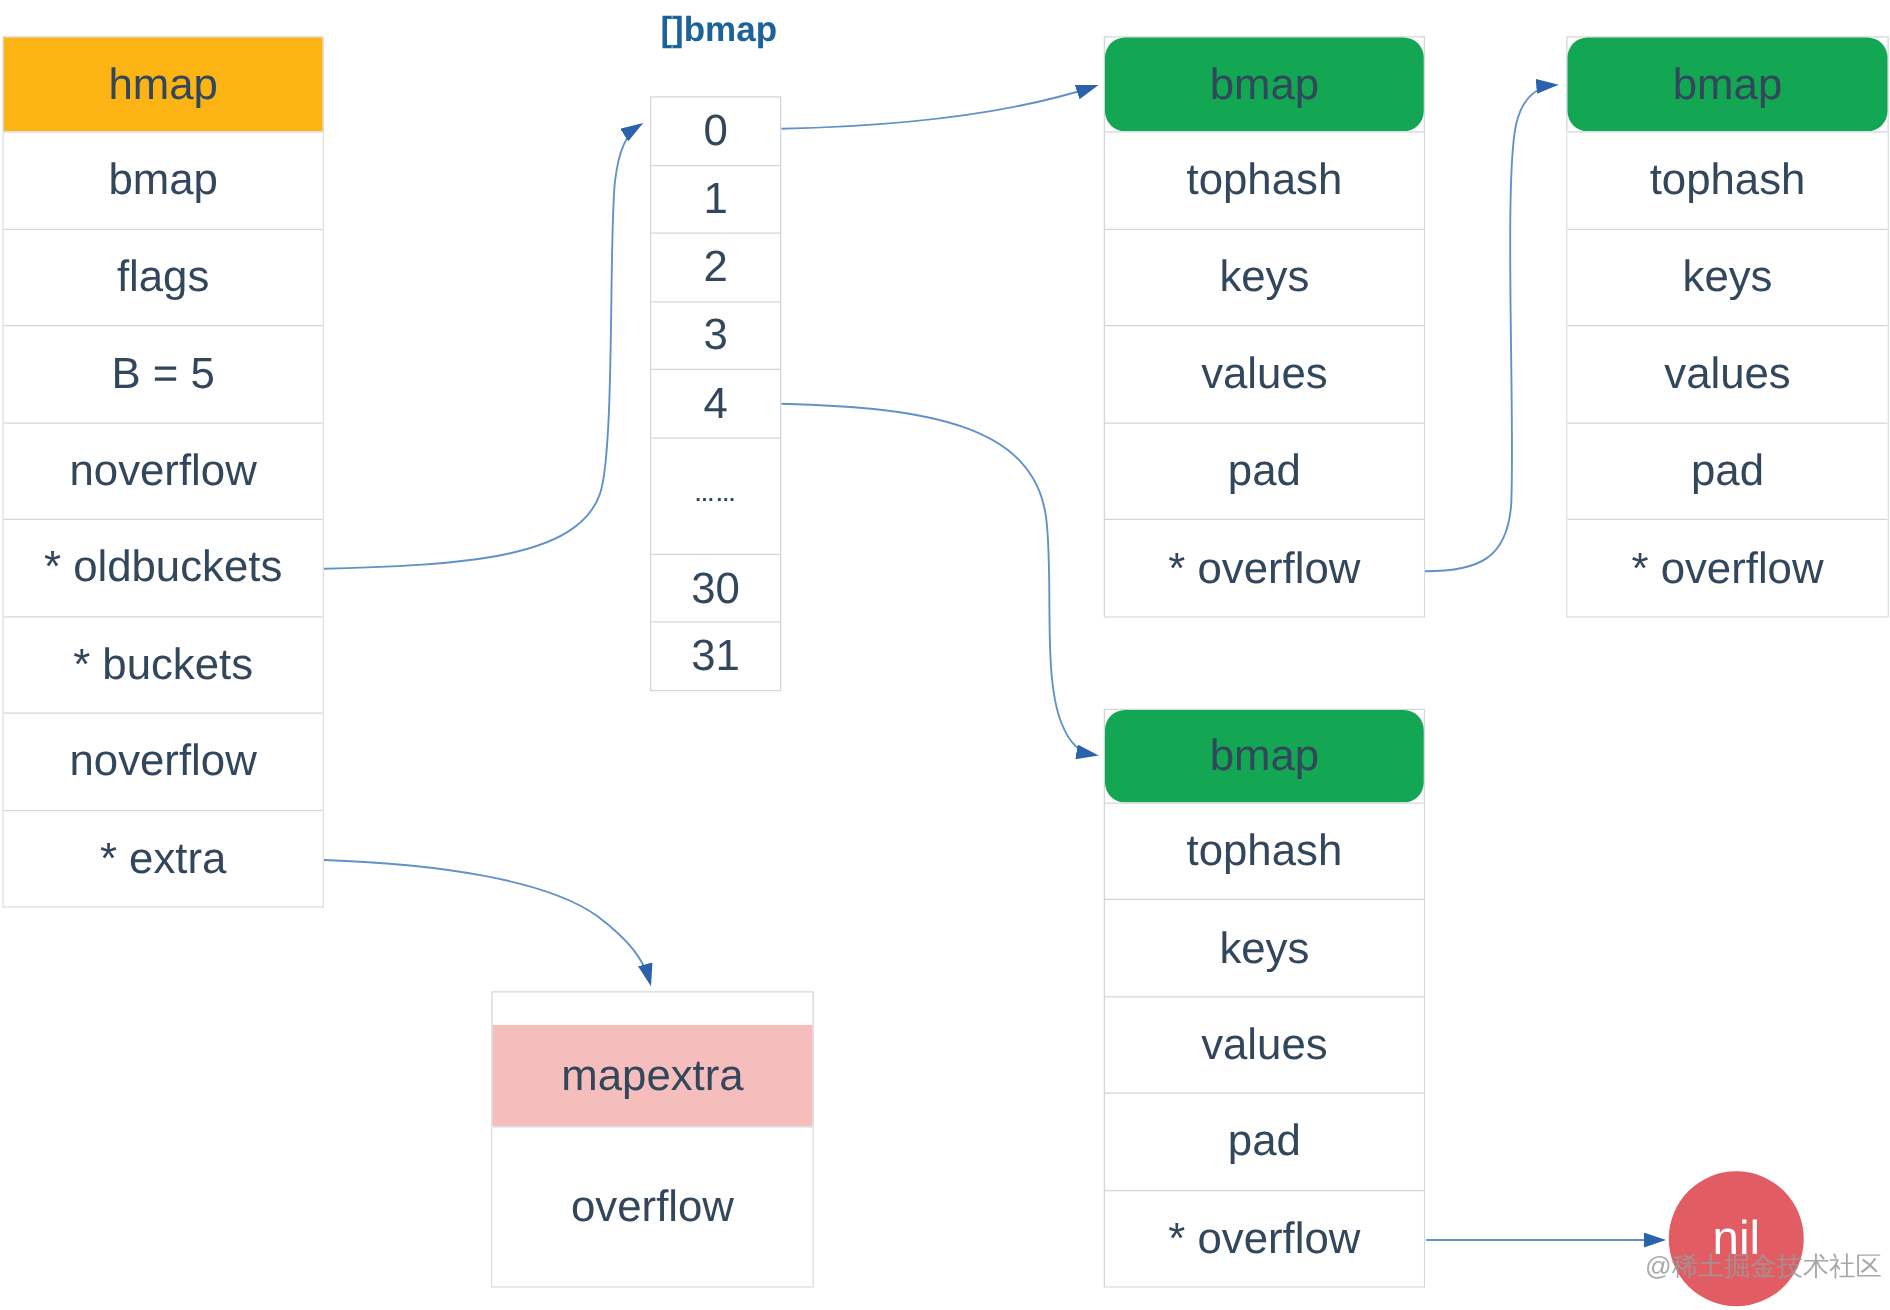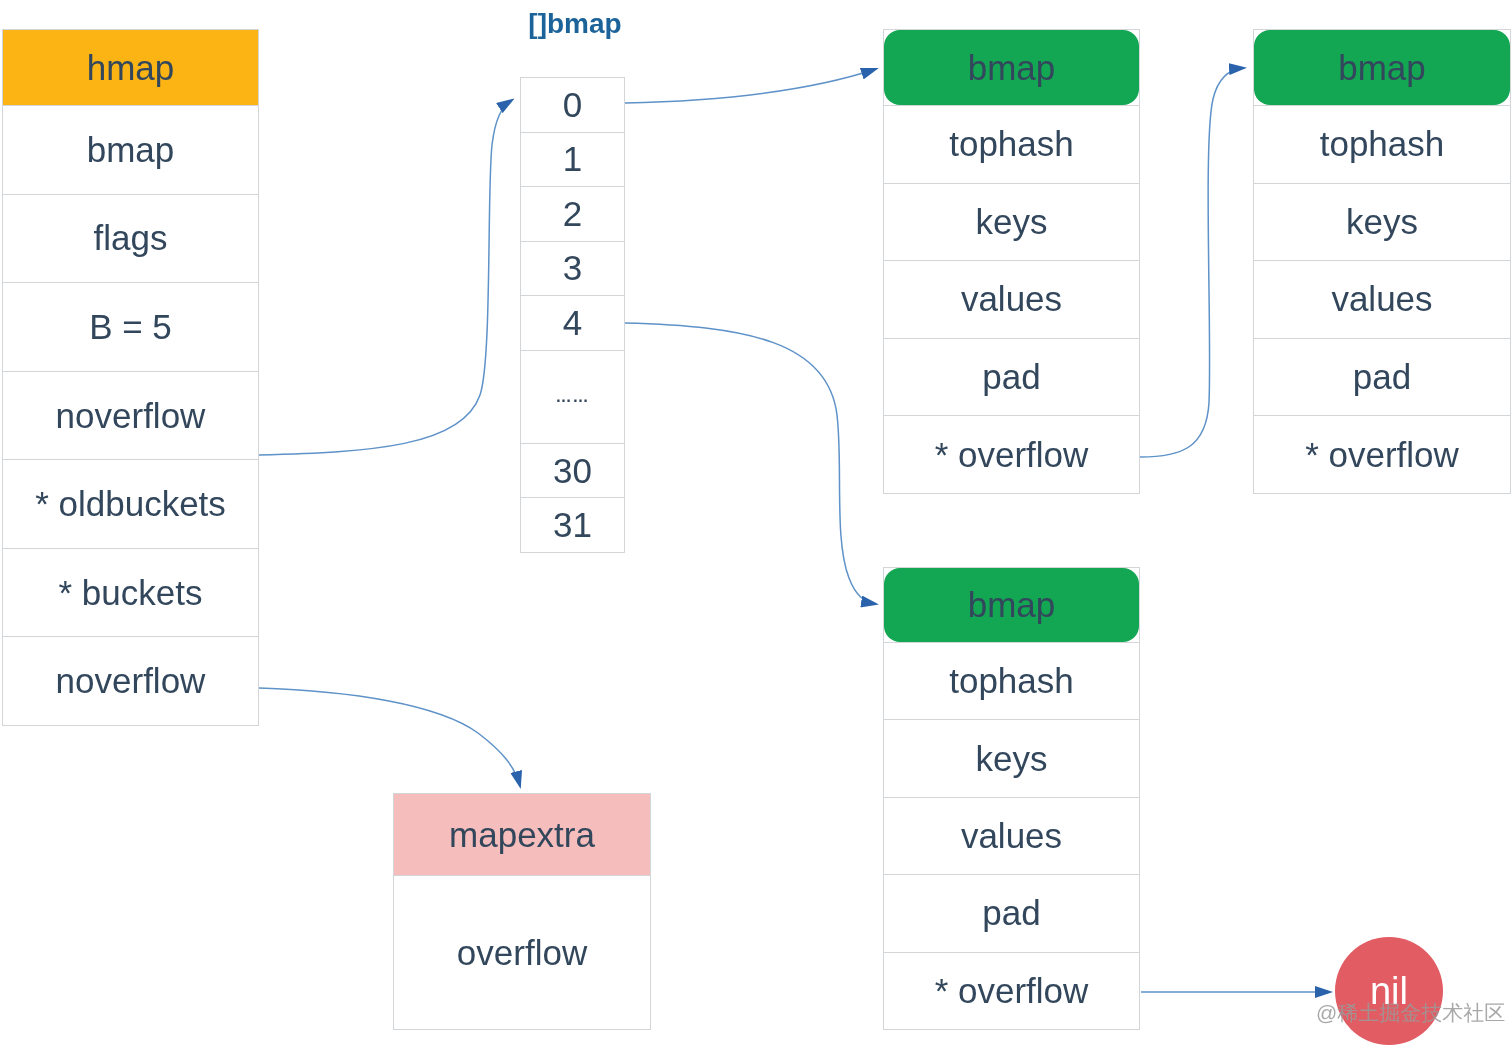--- a/index.html
+++ b/index.html
@@ -11,21 +11,21 @@
   .tbl{
     position:absolute;display:flex;flex-direction:column;
     border:1px solid var(--border,#d3d6d9);box-sizing:border-box;background:#fff;
   }
   .tbl .hdr{
     flex:0 0 75px;display:flex;align-items:center;justify-content:center;
     font-size:35px;
   }
   .tbl .hdr.orange{background:var(--orange,#FBB414);}
   .tbl .hdr.green{background:var(--green,#13A653);border-radius:16px;}
-  .tbl .hdr.pink{background:var(--pink,#F5BDBC);flex-basis:81px;}
+  .tbl .hdr.pink{background:var(--pink,#F5BDBC);flex-basis:81px;margin-top:26px;}
   .tbl .row{
     flex:1 1 auto;display:flex;align-items:center;justify-content:center;
     font-size:35px;background:#fff;border-top:1px solid var(--border,#d3d6d9);
   }
   
   .arr{
     position:absolute;left:520px;top:77px;width:105px;height:476px;
     display:flex;flex-direction:column;border:1px solid var(--border,#d3d6d9);
     box-sizing:border-box;background:#fff;
   }
@@ -74,20 +74,21 @@
 
   <div class="tbl" style="left:2px;top:29px;width:257px;height:697px;">
     <div class="hdr orange">hmap</div>
     <div class="row">bmap</div>
     <div class="row">flags</div>
     <div class="row">B = 5</div>
     <div class="row">noverflow</div>
     <div class="row">* oldbuckets</div>
     <div class="row">* buckets</div>
     <div class="row">noverflow</div>
+    <div class="row">* extra</div>
   </div>
 
   <div class="diagram-title">[]bmap</div>
   <div class="arr">
     <div class="acell">0</div>
     <div class="acell">1</div>
     <div class="acell">2</div>
     <div class="acell">3</div>
     <div class="acell">4</div>
     <div class="acell dots">……</div>

